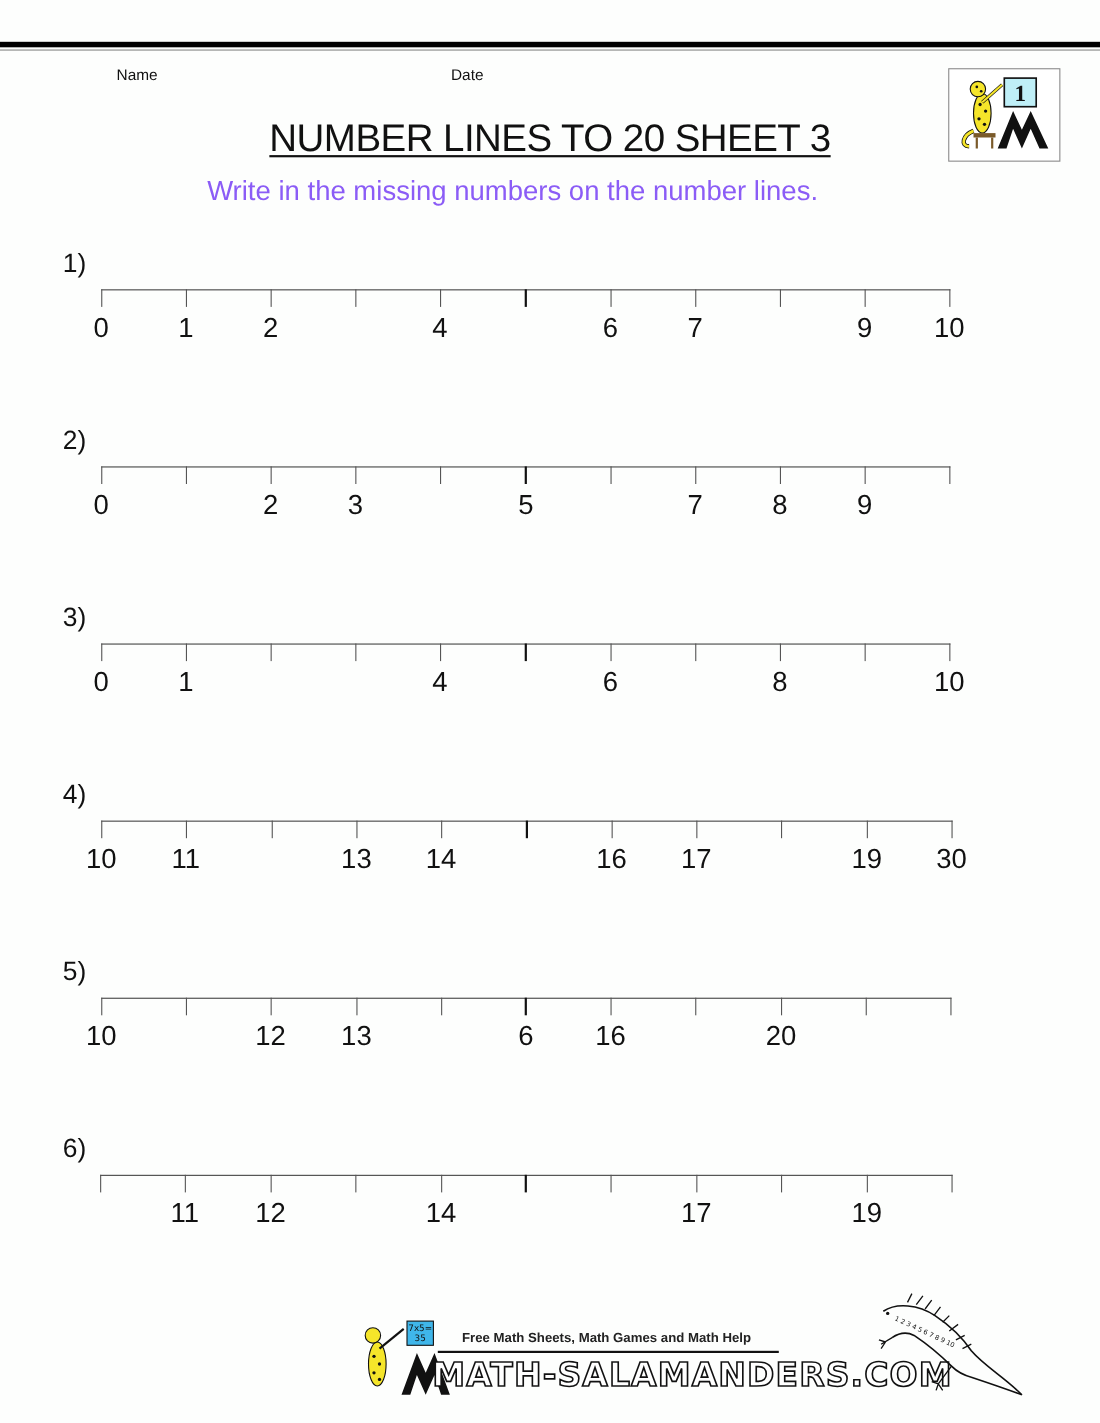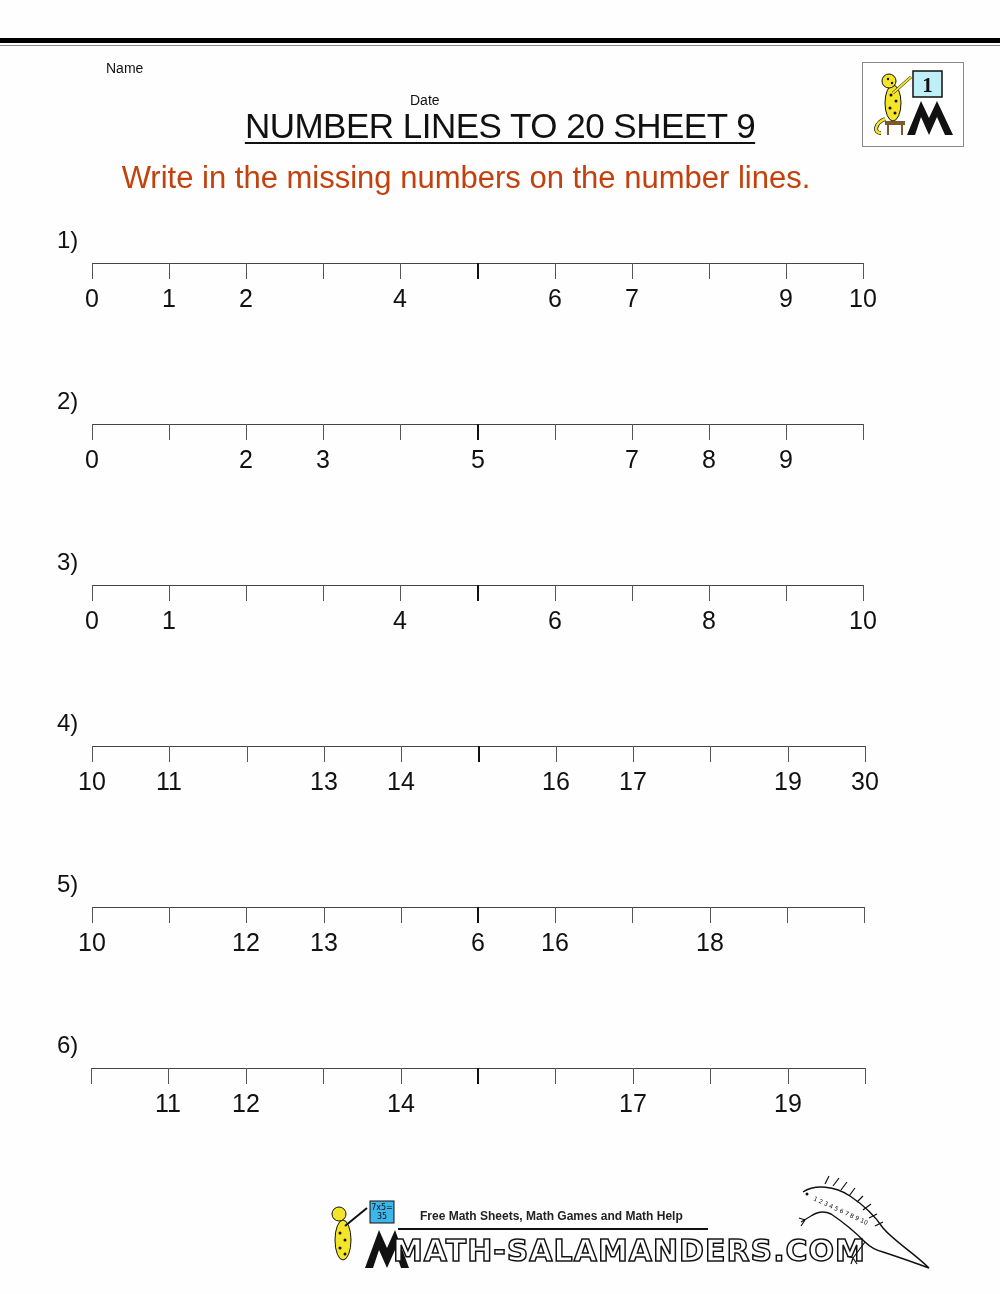--- a/index.html
+++ b/index.html
@@ -15,21 +15,21 @@
     position: absolute; left: 862px; top: 62px; width: 100px; height: 83px;
     border: 1px solid #8a8a8a; background: #fff;
   }
   .title {
     position: absolute; left: 0; width: 1000px; top: 106px; text-align: center;
     font-size: 35px; letter-spacing: -0.5px; color: #111;
   }
   .title span { text-decoration: underline; text-decoration-thickness: 2px; text-underline-offset: 4px; }
   .instructions {
     position: absolute; left: 0; width: 932px; top: 160px; text-align: center;
-    font-size: 31px; color: #c2410c;
+    font-size: 25px; color: #8b5cf6;
   }
   .problem { position: absolute; left: 0; width: 1000px; height: 110px; }
   .problem-num { position: absolute; left: 57px; top: 0; font-size: 24px; color: #111; }
   .nl-line { position: absolute; height: 1px; background: #444; top: 37px; }
   .tick { position: absolute; width: 1px; height: 16px; background: #555; top: 37px; }
   .tick.mid { width: 2px; background: #111; height: 16px; }
   .nl-label { position: absolute; top: 58px; font-size: 25px; width: 60px; text-align: center; color: #111; }
   .footer-logo { position: absolute; left: 325px; top: 1198px; width: 390px; height: 75px; }
   .footer-tagline { position: absolute; left: 420px; top: 1209px; font-size: 12px; font-weight: bold; color: #222; }
   .footer-rule { position: absolute; left: 398px; top: 1228px; width: 310px; height: 2px; background: #111; }
@@ -41,21 +41,21 @@
   }
   .salamander { position: absolute; left: 795px; top: 1172px; width: 140px; height: 100px; }
 </style>
 </head>
 <body>
 
 <div class="top-rule"></div>
 <div class="top-rule2"></div>
 
 <div class="field-label" style="left:59px;margin-left:47px;">Name</div>
-<div class="field-label" style="left:410px;margin-top:32px;">Date</div>
+<div class="field-label" style="left:410px;">Date</div>
 
 <div class="logo-box">
   <svg width="100" height="83" viewBox="0 0 100 83">
     <rect x="50" y="8" width="29" height="26" fill="#bfeff7" stroke="#111" stroke-width="1.5"></rect>
     <text x="64.5" y="29" font-size="21" font-family="Liberation Serif, serif" font-weight="bold" text-anchor="middle" fill="#111">1</text>
     <path d="M44 72 L58 38 L66 55 L74 38 L90 72 L82 72 L74 54 L66 72 L58 54 L52 72 Z" fill="#111"></path>
     <ellipse cx="30" cy="40" rx="8" ry="18" fill="#f5e52a" stroke="#111" stroke-width="1"></ellipse>
     <circle cx="26" cy="18" r="7" fill="#f5e52a" stroke="#111" stroke-width="1"></circle>
     <path d="M30 30 L48 14" stroke="#111" stroke-width="3"></path>
     <path d="M30 30 L48 14" stroke="#f5e52a" stroke-width="2"></path>
@@ -66,21 +66,21 @@
     <line x1="39" y1="62" x2="39" y2="72" stroke="#7a5a2a" stroke-width="2"></line>
     <circle cx="28" cy="32" r="1.5" fill="#111"></circle>
       <circle cx="33" cy="38" r="1.5" fill="#111"></circle>
     <circle cx="27" cy="45" r="1.5" fill="#111"></circle>
       <circle cx="32" cy="50" r="1.5" fill="#111"></circle>
     <circle cx="25" cy="16" r="1.2" fill="#111"></circle>
       <circle cx="29" cy="20" r="1.2" fill="#111"></circle>
   </svg>
 </div>
 
-<div class="title"><span>NUMBER LINES TO 20 SHEET 9</span></div>
+<div class="title"><span>NUMBER LINES TO 20 SHEET 3</span></div>
 <div class="instructions">Write in the missing numbers on the number lines.</div>
 
 <div id="problems">
     <div class="problem" style="top: 226px;">
       <div class="problem-num">1)</div>
       <div class="nl-line" style="left: 92px; width: 772px;"></div>
       <div class="tick" style="left: 92px;"></div>
       <div class="nl-label" style="left: 62px;">0</div>
       <div class="tick" style="left: 169px;"></div>
       <div class="nl-label" style="left: 139px;">1</div>
@@ -194,21 +194,21 @@
       <div class="nl-label" style="left: 294px;">13</div>
       <div class="tick" style="left: 401px;"></div>
       <div class="nl-label" style="left: 371px;"></div>
       <div class="tick mid" style="left: 477px;"></div>
       <div class="nl-label" style="left: 448px;">6</div>
       <div class="tick" style="left: 555px;"></div>
       <div class="nl-label" style="left: 525px;">16</div>
       <div class="tick" style="left: 632px;"></div>
       <div class="nl-label" style="left: 602px;"></div>
       <div class="tick" style="left: 710px;"></div>
-      <div class="nl-label" style="left: 680px;">18</div>
+      <div class="nl-label" style="left: 680px;">20</div>
       <div class="tick" style="left: 787px;"></div>
       <div class="nl-label" style="left: 757px;"></div>
       <div class="tick" style="left: 864px;"></div>
       <div class="nl-label" style="left: 834px;"></div>
     </div>
     <div class="problem" style="top: 1031px;">
       <div class="problem-num">6)</div>
       <div class="nl-line" style="left: 91px; width: 775px;"></div>
       <div class="tick" style="left: 91px;"></div>
       <div class="nl-label" style="left: 61px;"></div>

